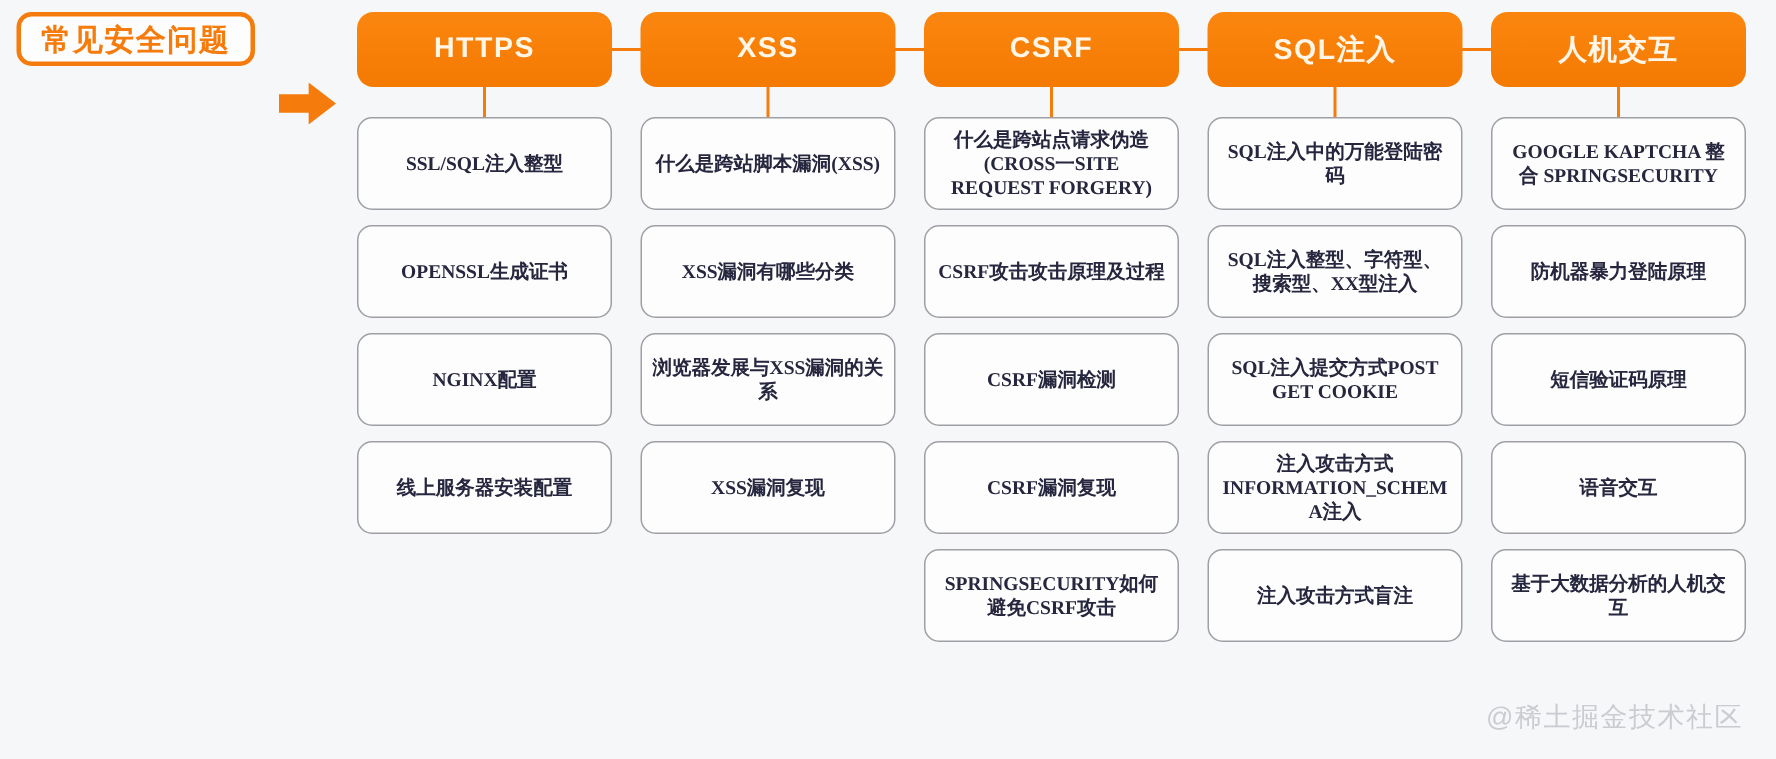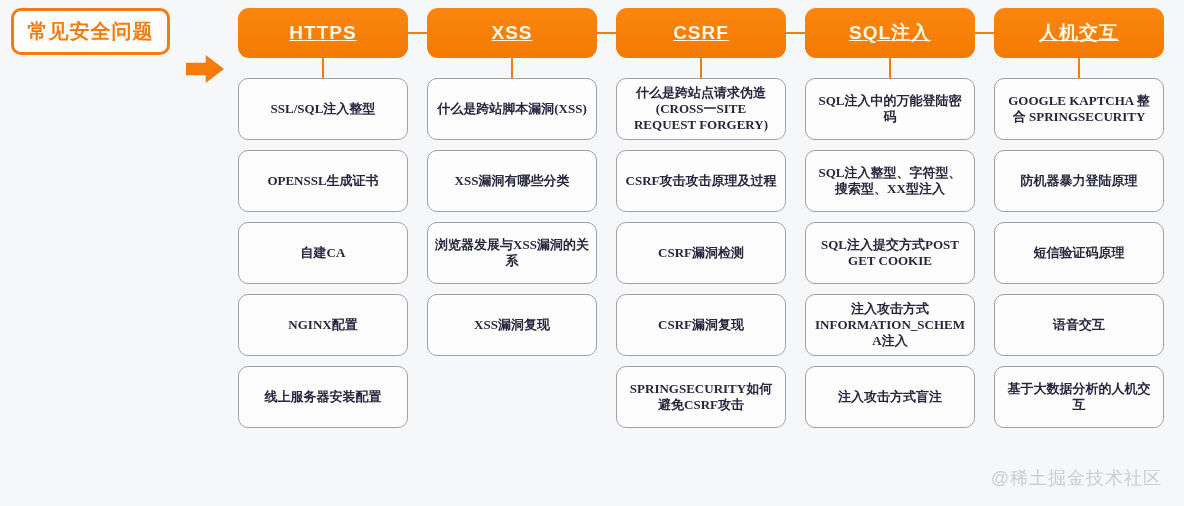--- a/index.html
+++ b/index.html
@@ -6,21 +6,21 @@
   html,body { width:1184px; height:506px; }
   body {
     font-family: "Liberation Sans", "DejaVu Sans", sans-serif;
     background:#f6f7f9;
     overflow:hidden;
   }
   .canvas { position:relative; width:1184px; height:506px; background:#f6f7f9; }
 
   
   .title-box {
-    position:absolute; left:11px; top:8px; width:159px; height:47px;
+    position:absolute; left:11px; top:8px; width:159px; height:36px;
     border:3px solid #f57c0c; border-radius:10px; background:#fdfdfe;
     display:flex; align-items:center; justify-content:center;
   }
   .title-box span {
     color:#f57c0c; font-weight:bold; font-size:20px; letter-spacing:1px;
   }
 
   
   .arrow {
     position:absolute; left:186px; top:55px; width:38px; height:28px;
@@ -38,21 +38,21 @@
     position:absolute; left:238px; top:8px;
     display:flex; gap:19px; z-index:1;
   }
   .column { width:170px; display:flex; flex-direction:column; align-items:center; }
 
   .col-header {
     width:170px; height:50px; border-radius:11px;
     background:linear-gradient(#fb860f, #f47a02);
     color:#fff6e8; font-weight:bold; font-size:19px; letter-spacing:1px;
     display:flex; align-items:center; justify-content:center;
-    position:relative; z-index:2;text-decoration:underline;
+    position:relative; z-index:2;
   }
   .v-stub { width:2px; height:20px; background:#f57c0c; }
 
   .card {
     width:170px; height:62px; margin-bottom:10px;
     background:#fdfdfe; border:1px solid #9fa0a6; border-radius:10px;
     display:flex; align-items:center; justify-content:center; text-align:center;
     padding:3px 7px;
     font-family:"Liberation Serif", "DejaVu Serif", serif;
     font-weight:bold; font-size:13px; line-height:1.25; color:#26263e;
@@ -77,21 +77,20 @@
 
   <div class="h-connector"></div>
 
   <div class="columns">
 
     <div class="column">
       <div class="col-header">HTTPS</div>
       <div class="v-stub"></div>
       <div class="card">SSL/SQL注入整型</div>
       <div class="card">OPENSSL生成证书</div>
-      <div class="card">自建CA</div>
       <div class="card">NGINX配置</div>
       <div class="card">线上服务器安装配置</div>
     </div>
 
     <div class="column">
       <div class="col-header">XSS</div>
       <div class="v-stub"></div>
       <div class="card">什么是跨站脚本漏洞(XSS)</div>
       <div class="card">XSS漏洞有哪些分类</div>
       <div class="card">浏览器发展与XSS漏洞的关系</div>

